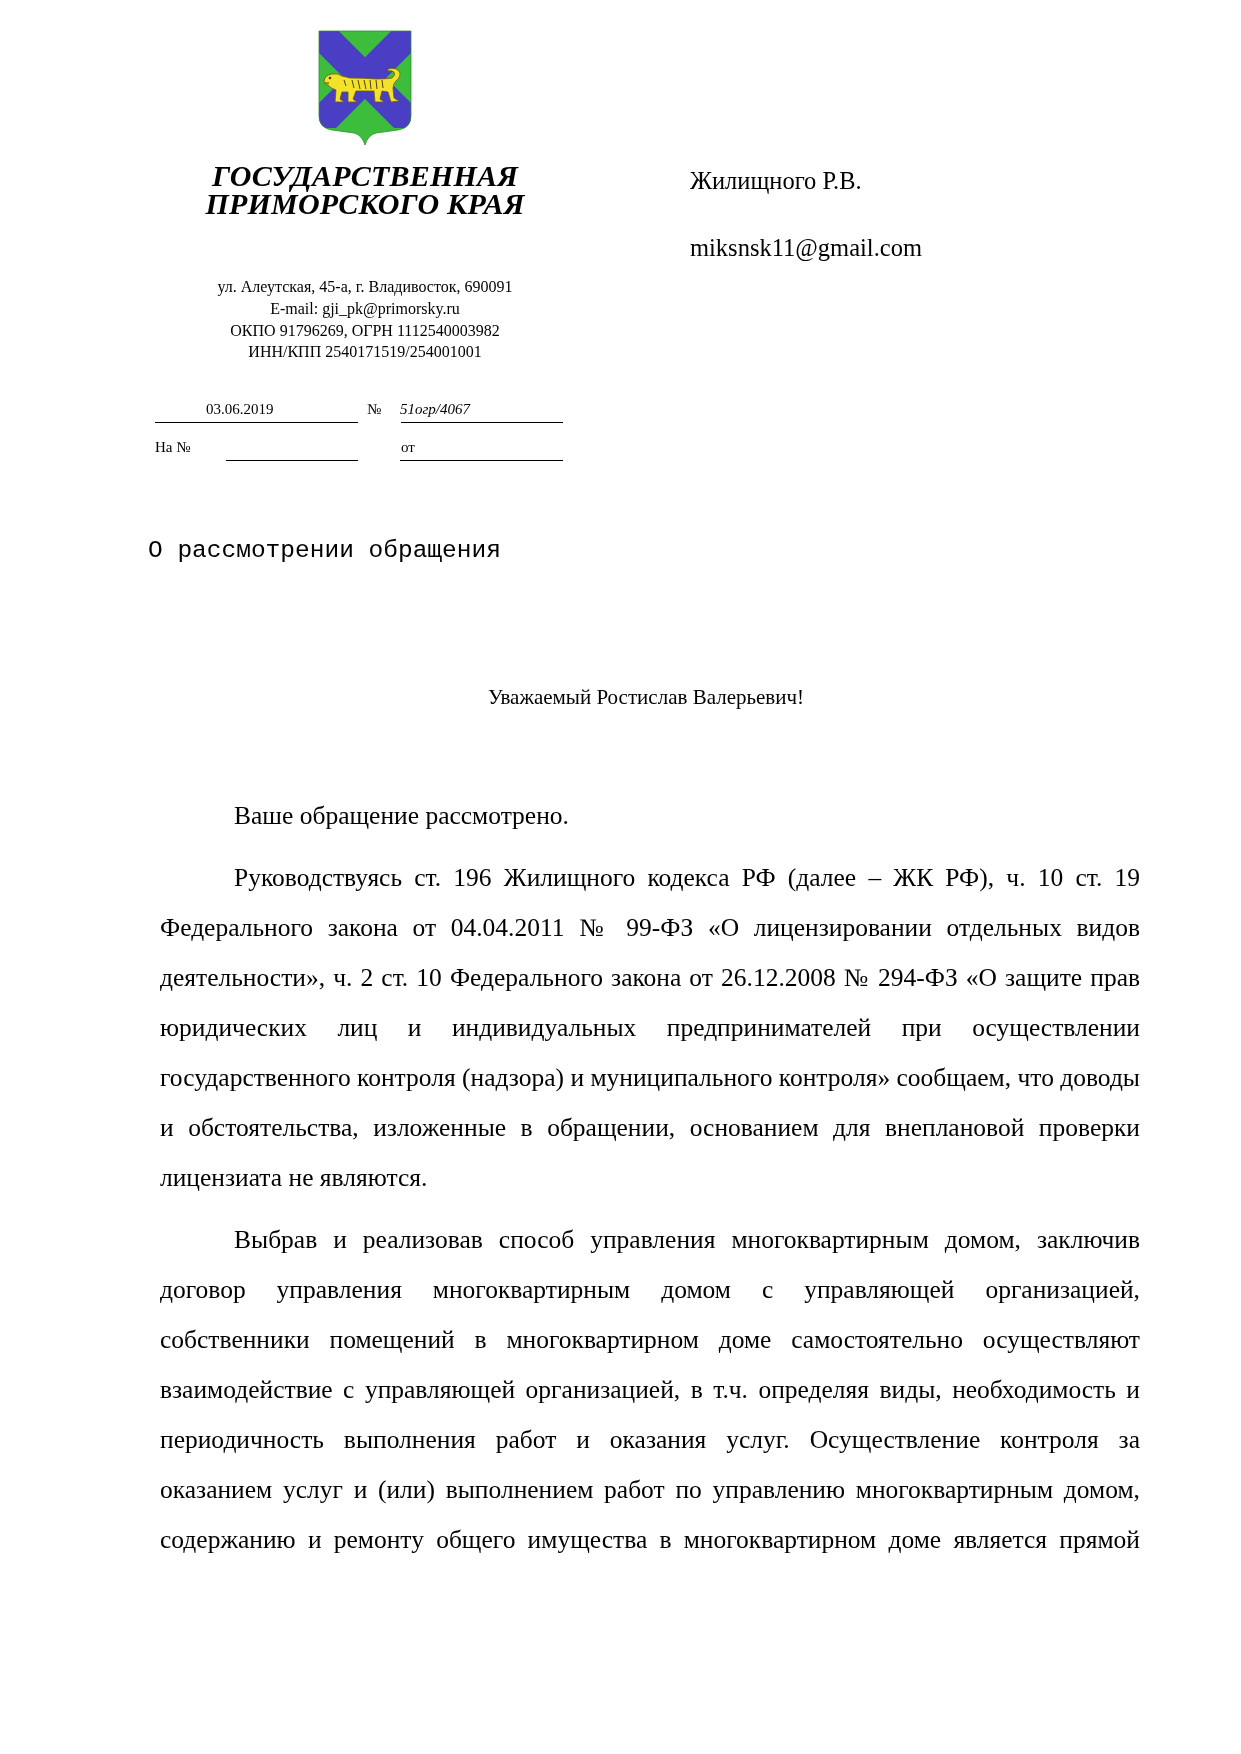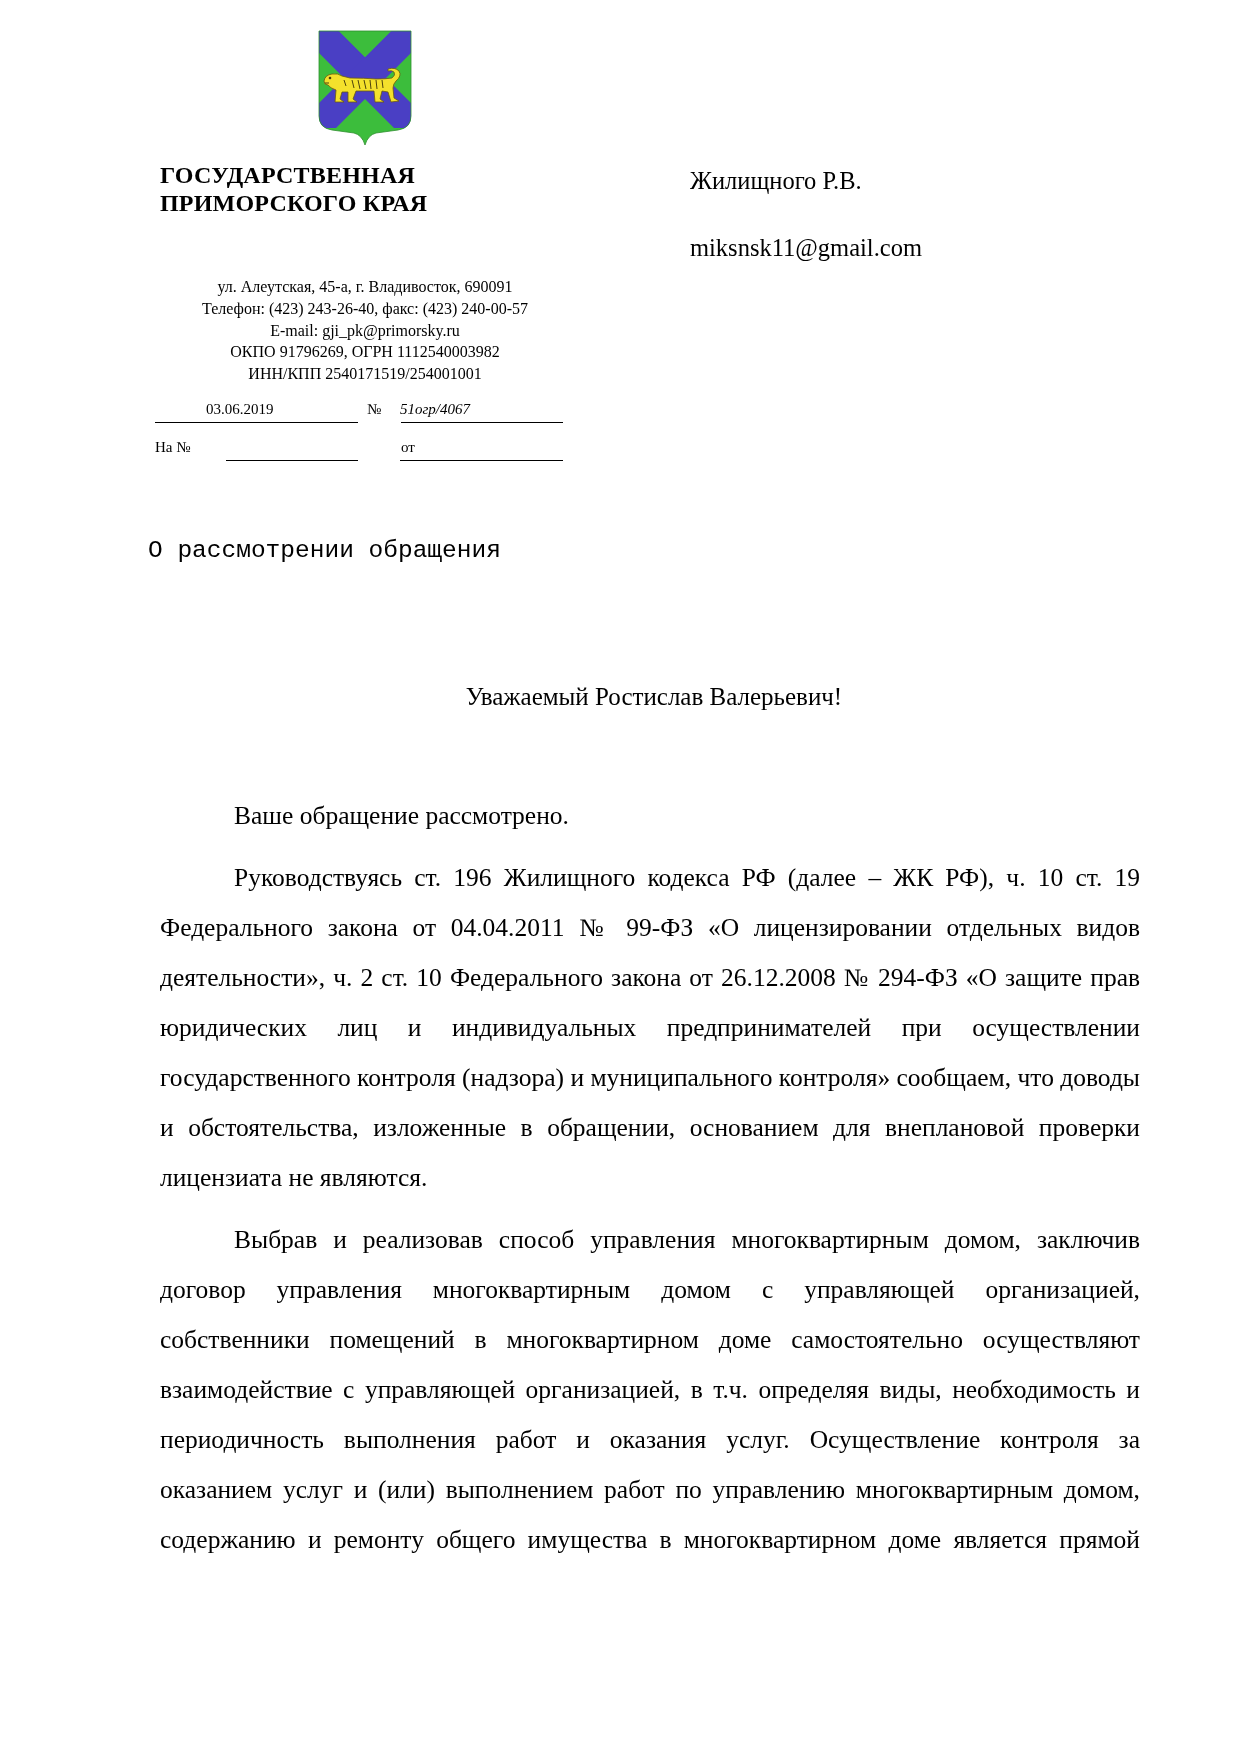--- a/index.html
+++ b/index.html
@@ -23,24 +23,26 @@
     top: 28px;
     width: 98px;
     height: 120px;
   }
 
   
   .org-title {
     left: 160px;
     width: 410px;
     top: 162px;
+    text-align: center;
     font-weight: bold;
-    font-size: 24px;
+    font-size: 30px;
     line-height: 27.5px;
     letter-spacing: 0.2px;
+    font-style: italic;
   }
   .org-title div { white-space: nowrap; }
 
   .org-address {
     left: 150px;
     width: 430px;
     top: 276px;
     text-align: center;
     font-size: 16px;
     line-height: 21.8px;
@@ -72,25 +74,25 @@
     left: 148px;
     top: 537px;
     font-size: 24.5px;
     line-height: 28px;
     white-space: nowrap;
     font-family: Liberation Mono, monospace;
   }
 
   
   .greeting {
-    left: 148px;
+    left: 140px;
     width: 1004px;
     top: 683px;
     text-align: center;
-    font-size: 25px;
+    font-size: 21px;
     line-height: 28px;
     padding-left: 4px;
     white-space: nowrap;
   }
 
   
   .body-text {
     left: 148px;
     width: 1004px;
     top: 779px;
@@ -144,21 +146,20 @@
   </svg>
 </div>
 
 <div class="abs org-title">
   <div>ГОСУДАРСТВЕННАЯ</div>
   <div>ПРИМОРСКОГО КРАЯ</div>
 </div>
 
 <div class="abs org-address">
   <div>ул. Алеутская, 45-а, г. Владивосток, 690091</div>
-  <div>Телефон: (423) 243-26-40, факс: (423) 240-00-57</div>
   <div>E-mail: gji_pk@primorsky.ru</div>
   <div>ОКПО 91796269,  ОГРН 1112540003982</div>
   <div>ИНН/КПП 2540171519/254001001</div>
 </div>
 
 <div>
   <span class="abs reg-text" style="left:206px; top:399px;">03.06.2019</span>
   <div class="uline" style="left:155px; top:422px; width:203px;"></div>
 
   <span class="abs reg-text" style="left:367px; top:399px;">№</span>

